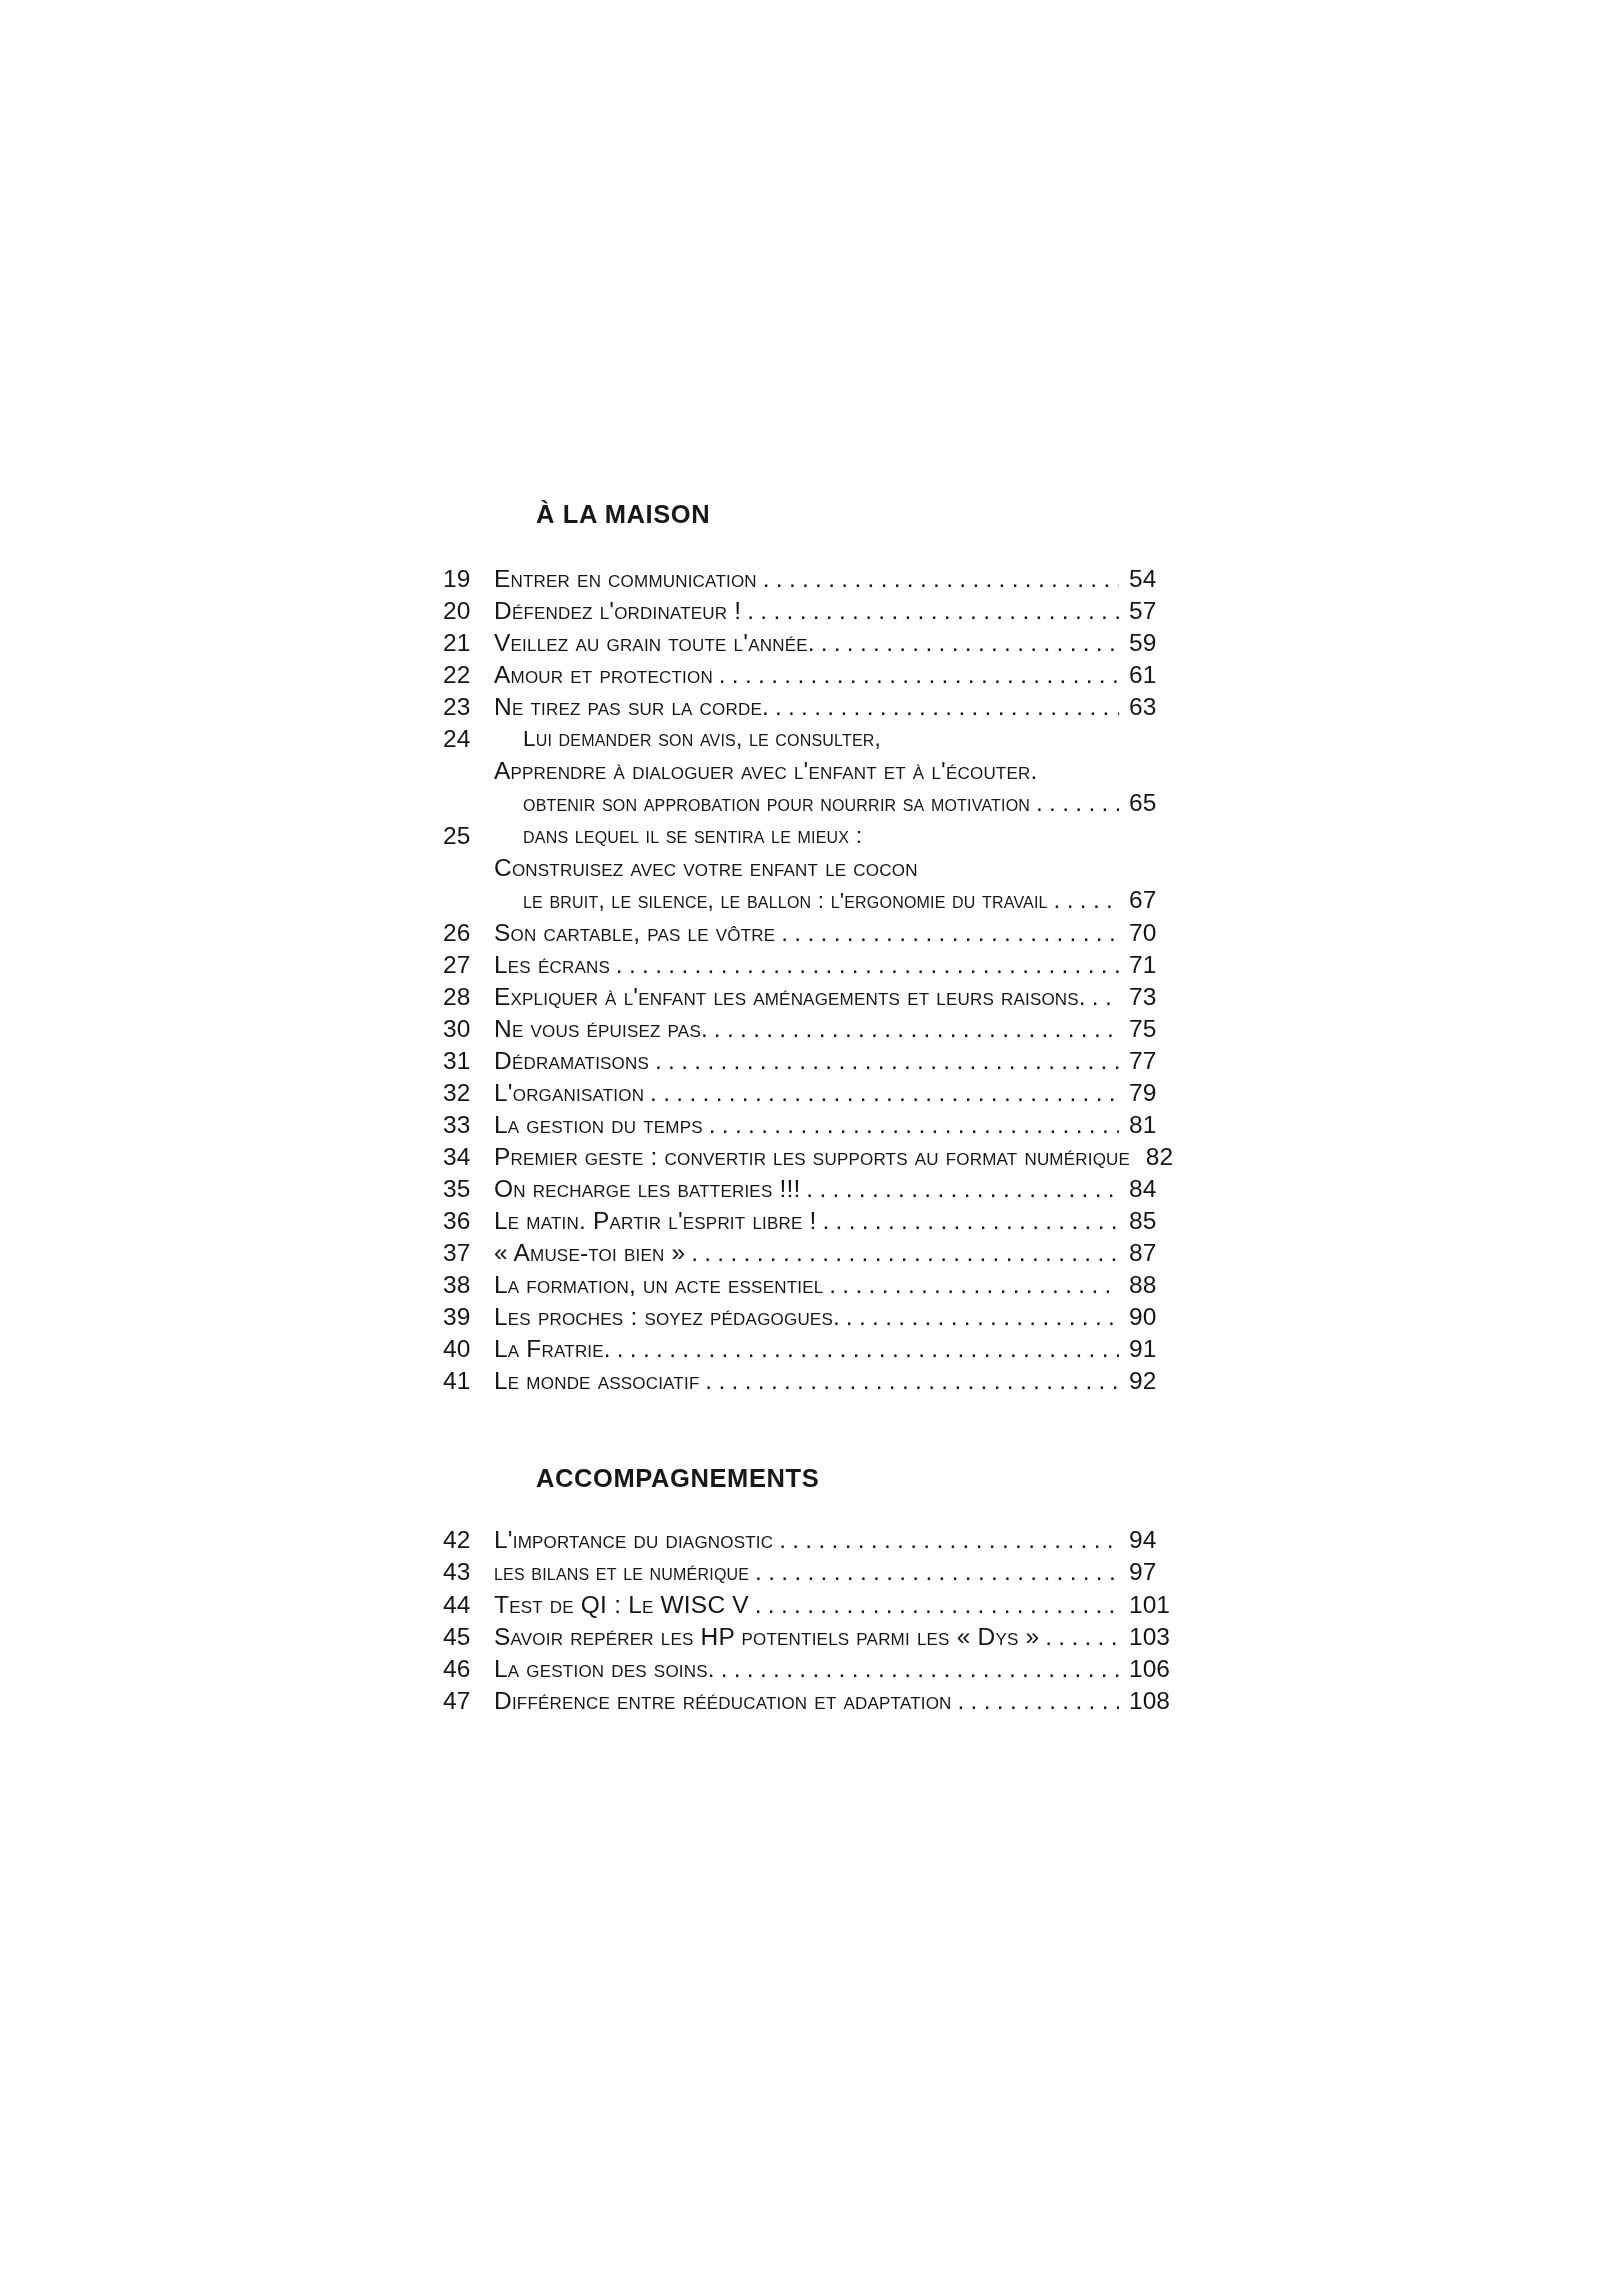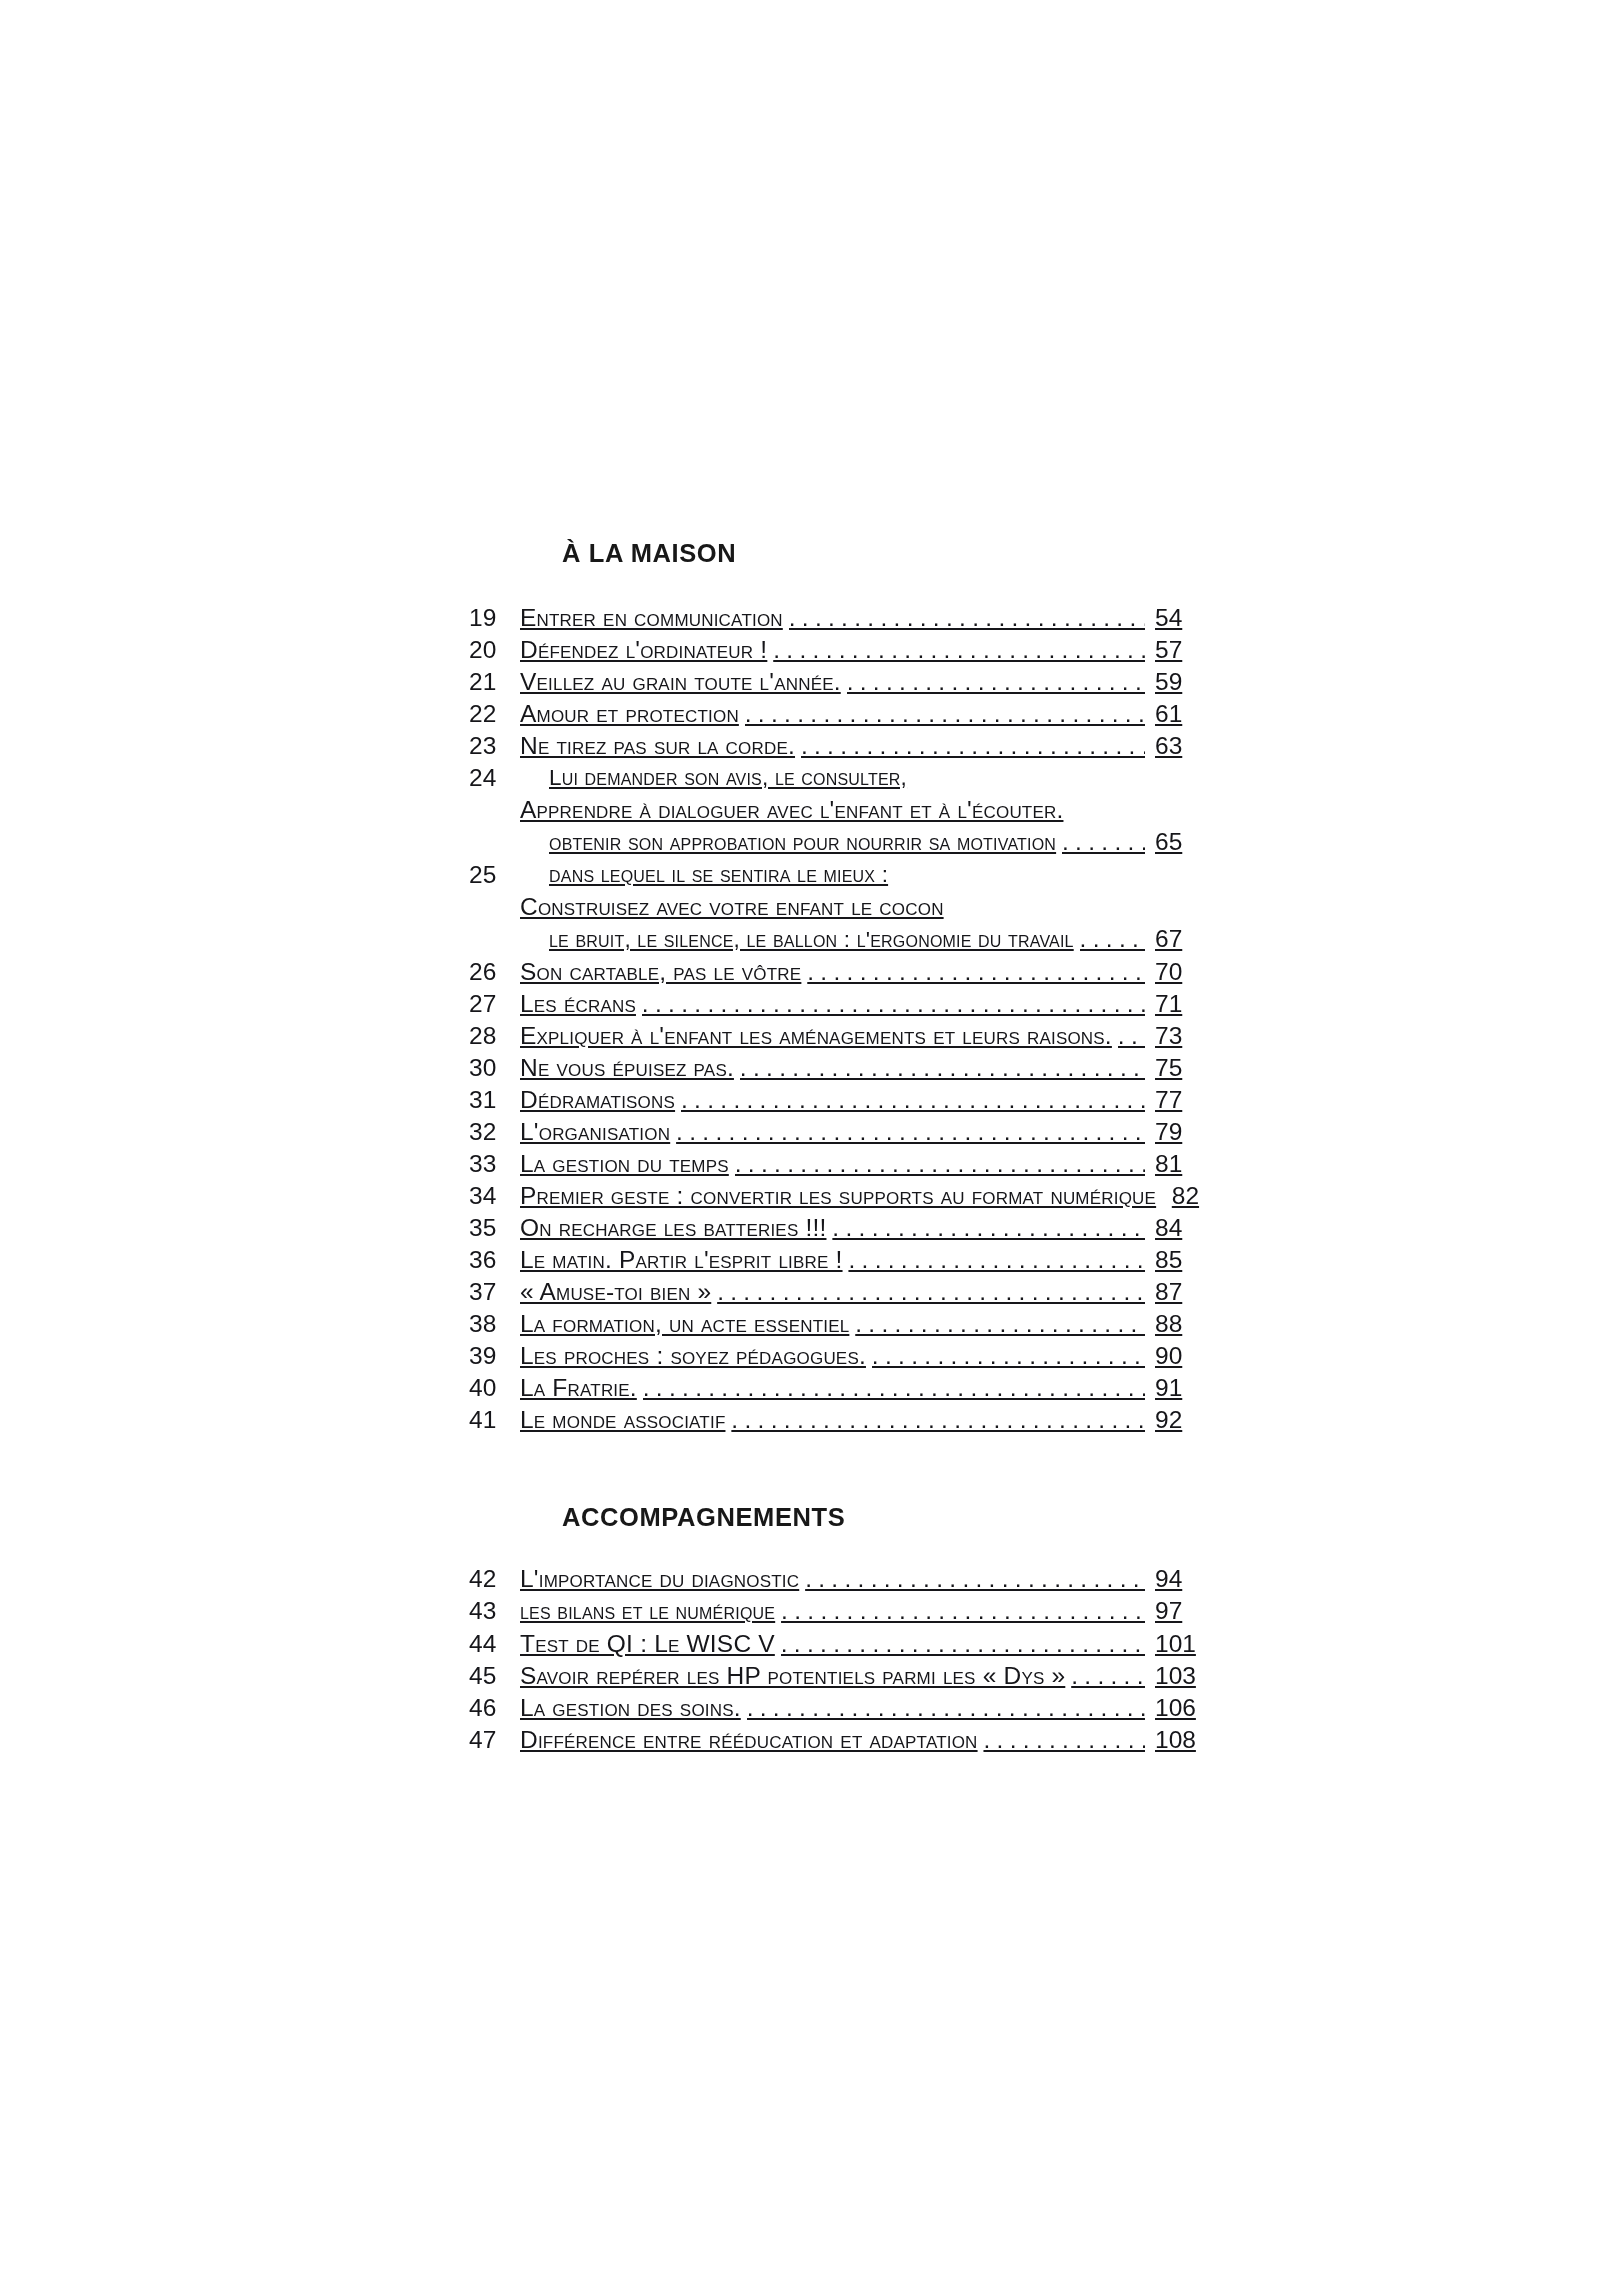--- a/index.html
+++ b/index.html
@@ -13,24 +13,23 @@
     height: 2293px;
     background: #ffffff;
     font-family: "Liberation Sans", sans-serif;
     color: #16161a;
     overflow: hidden;
   }
 
   
   .toc {
     position: absolute;
-    left: 469px;
+    left: 443px;
     top: 502px;
     width: 745px;
-    margin-top: 39px;
   }
 
   
   .section-heading {
     font-family: "Liberation Sans", sans-serif;
     font-weight: bold;
     font-size: 25.5px;
     letter-spacing: 0.6px;
     color: #181818;
     margin-left: 93px;
@@ -52,21 +51,20 @@
     flex: 0 0 51px;
     font-size: 24.5px;
     line-height: 32px;
     letter-spacing: 0px;
     color: #16161a;
     text-align: left;
   }
   .entry-body {
     flex: 1 1 auto;
     min-width: 0;
-    text-decoration: underline;
   }
 
   
   .line {
     display: flex;
     align-items: baseline;
     line-height: 32px;
     white-space: nowrap;
   }
   .line .title {

